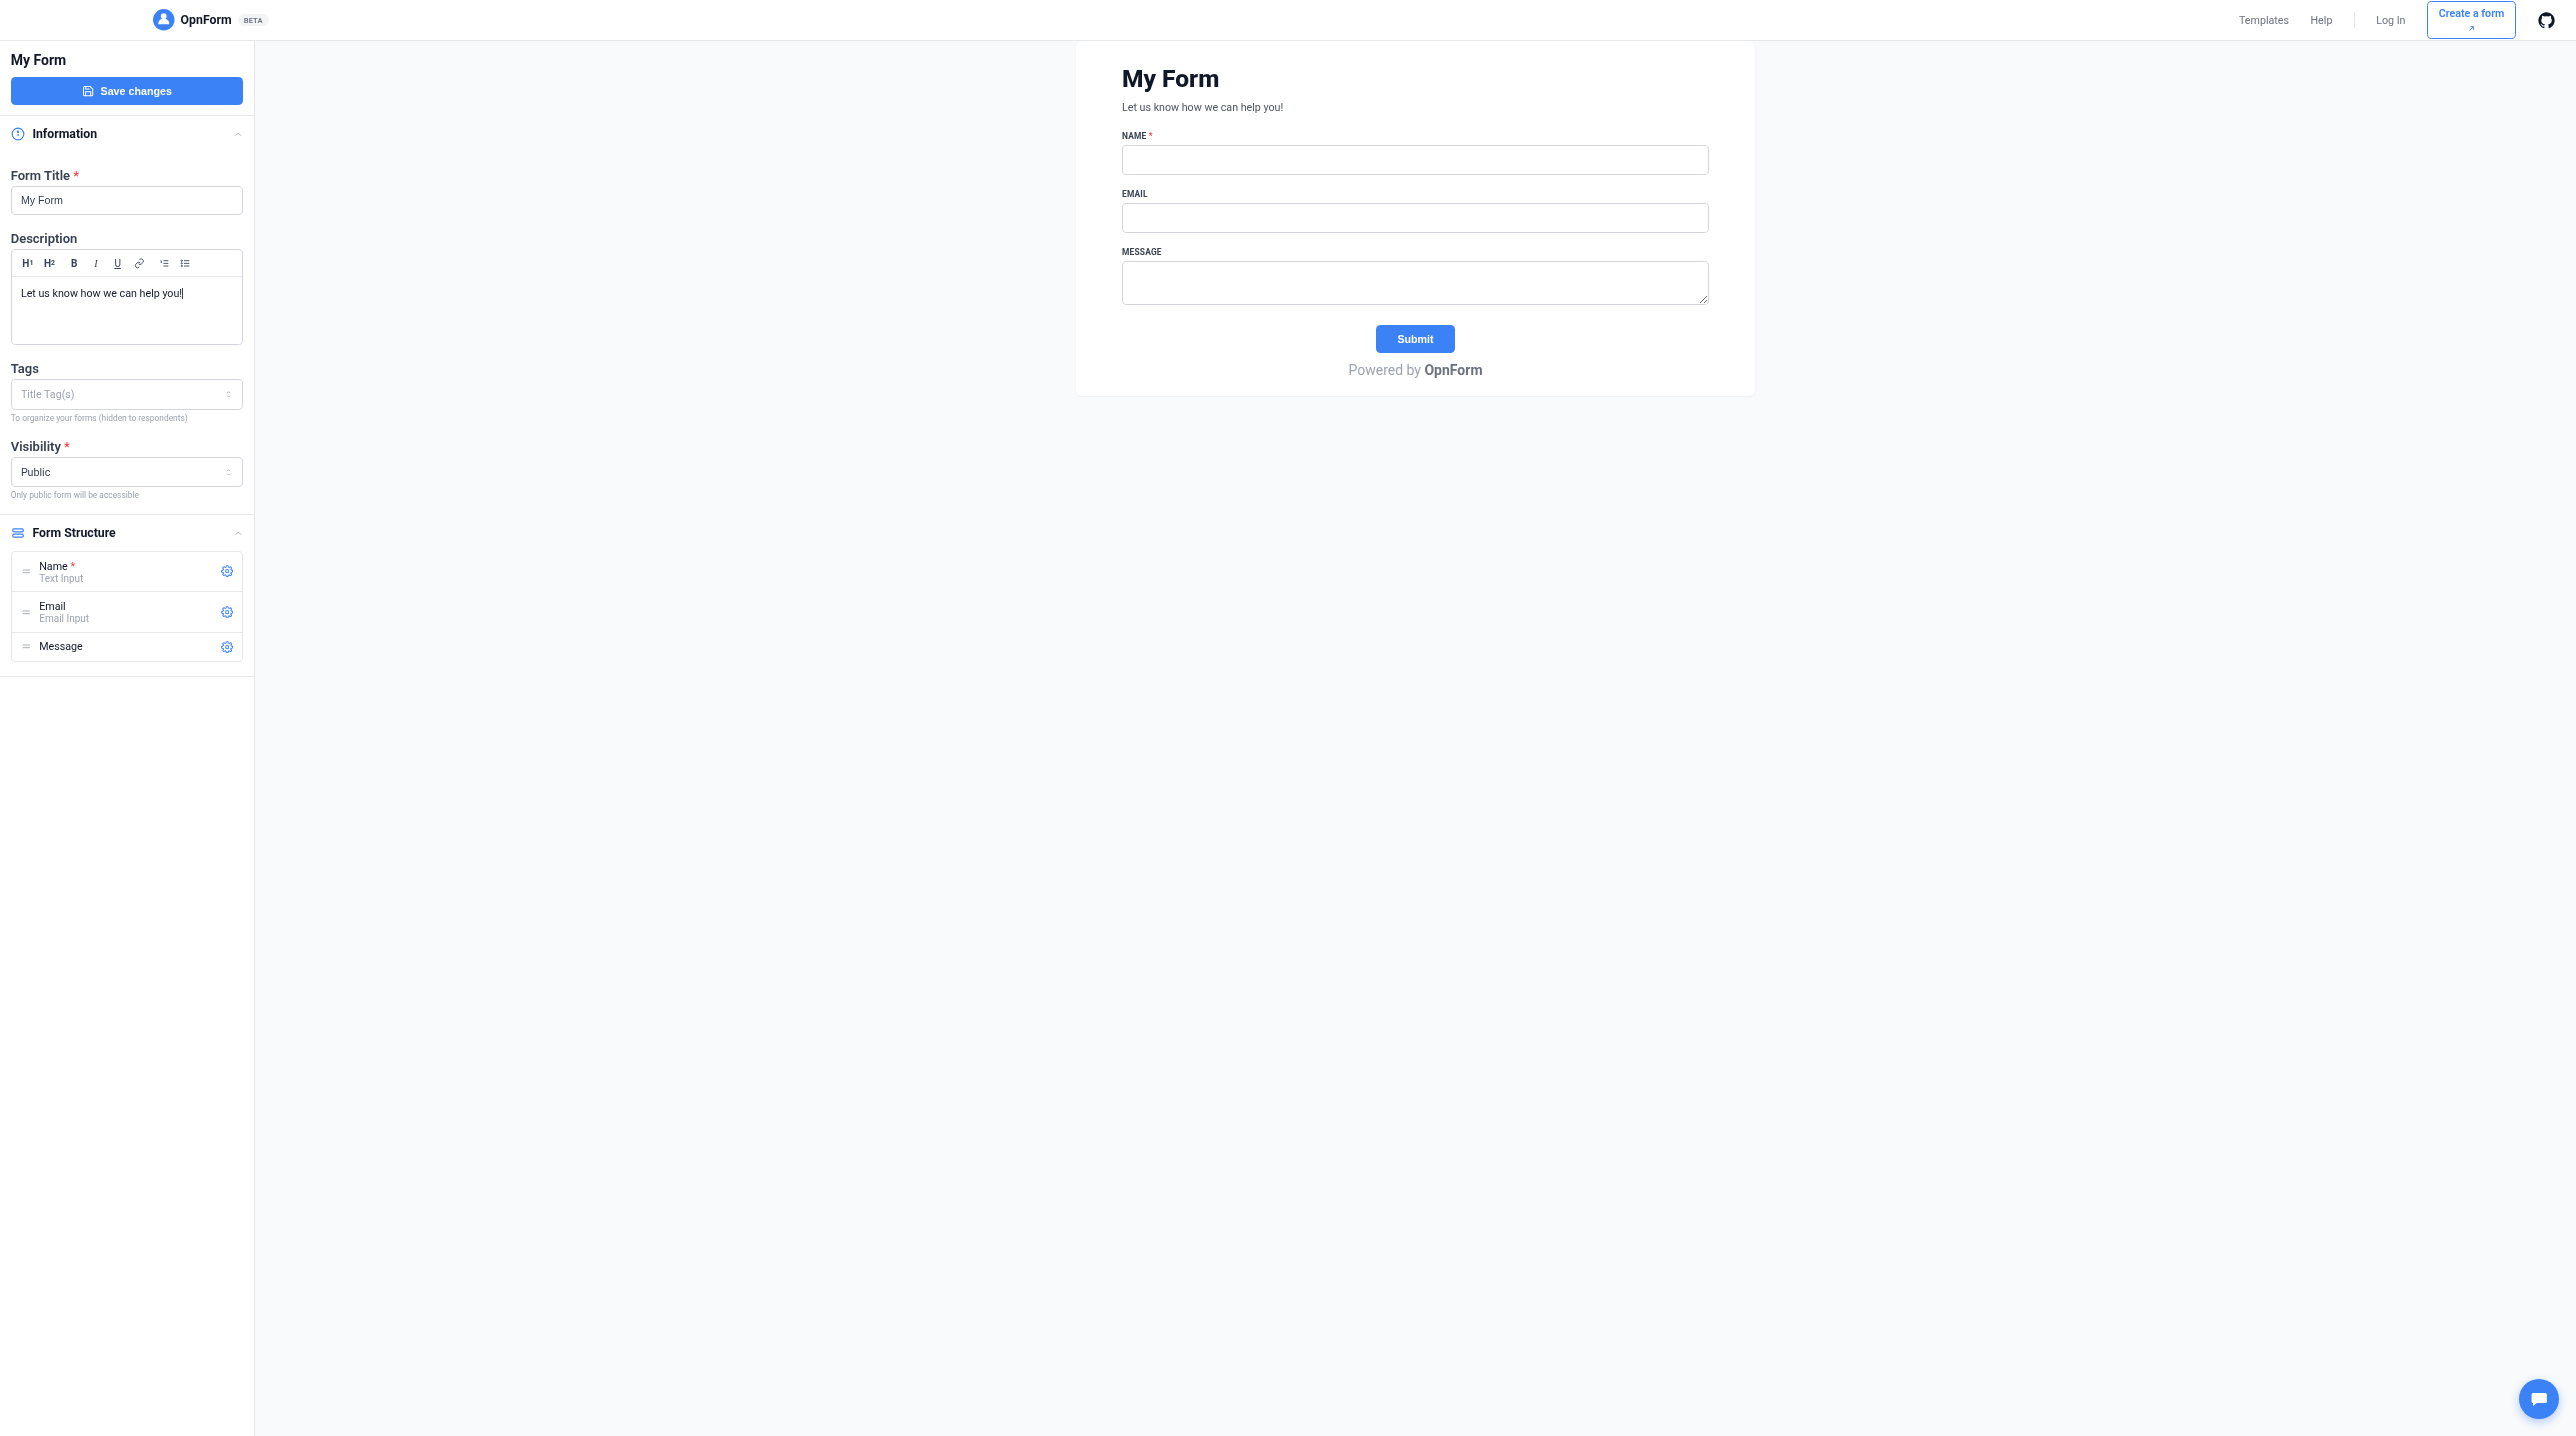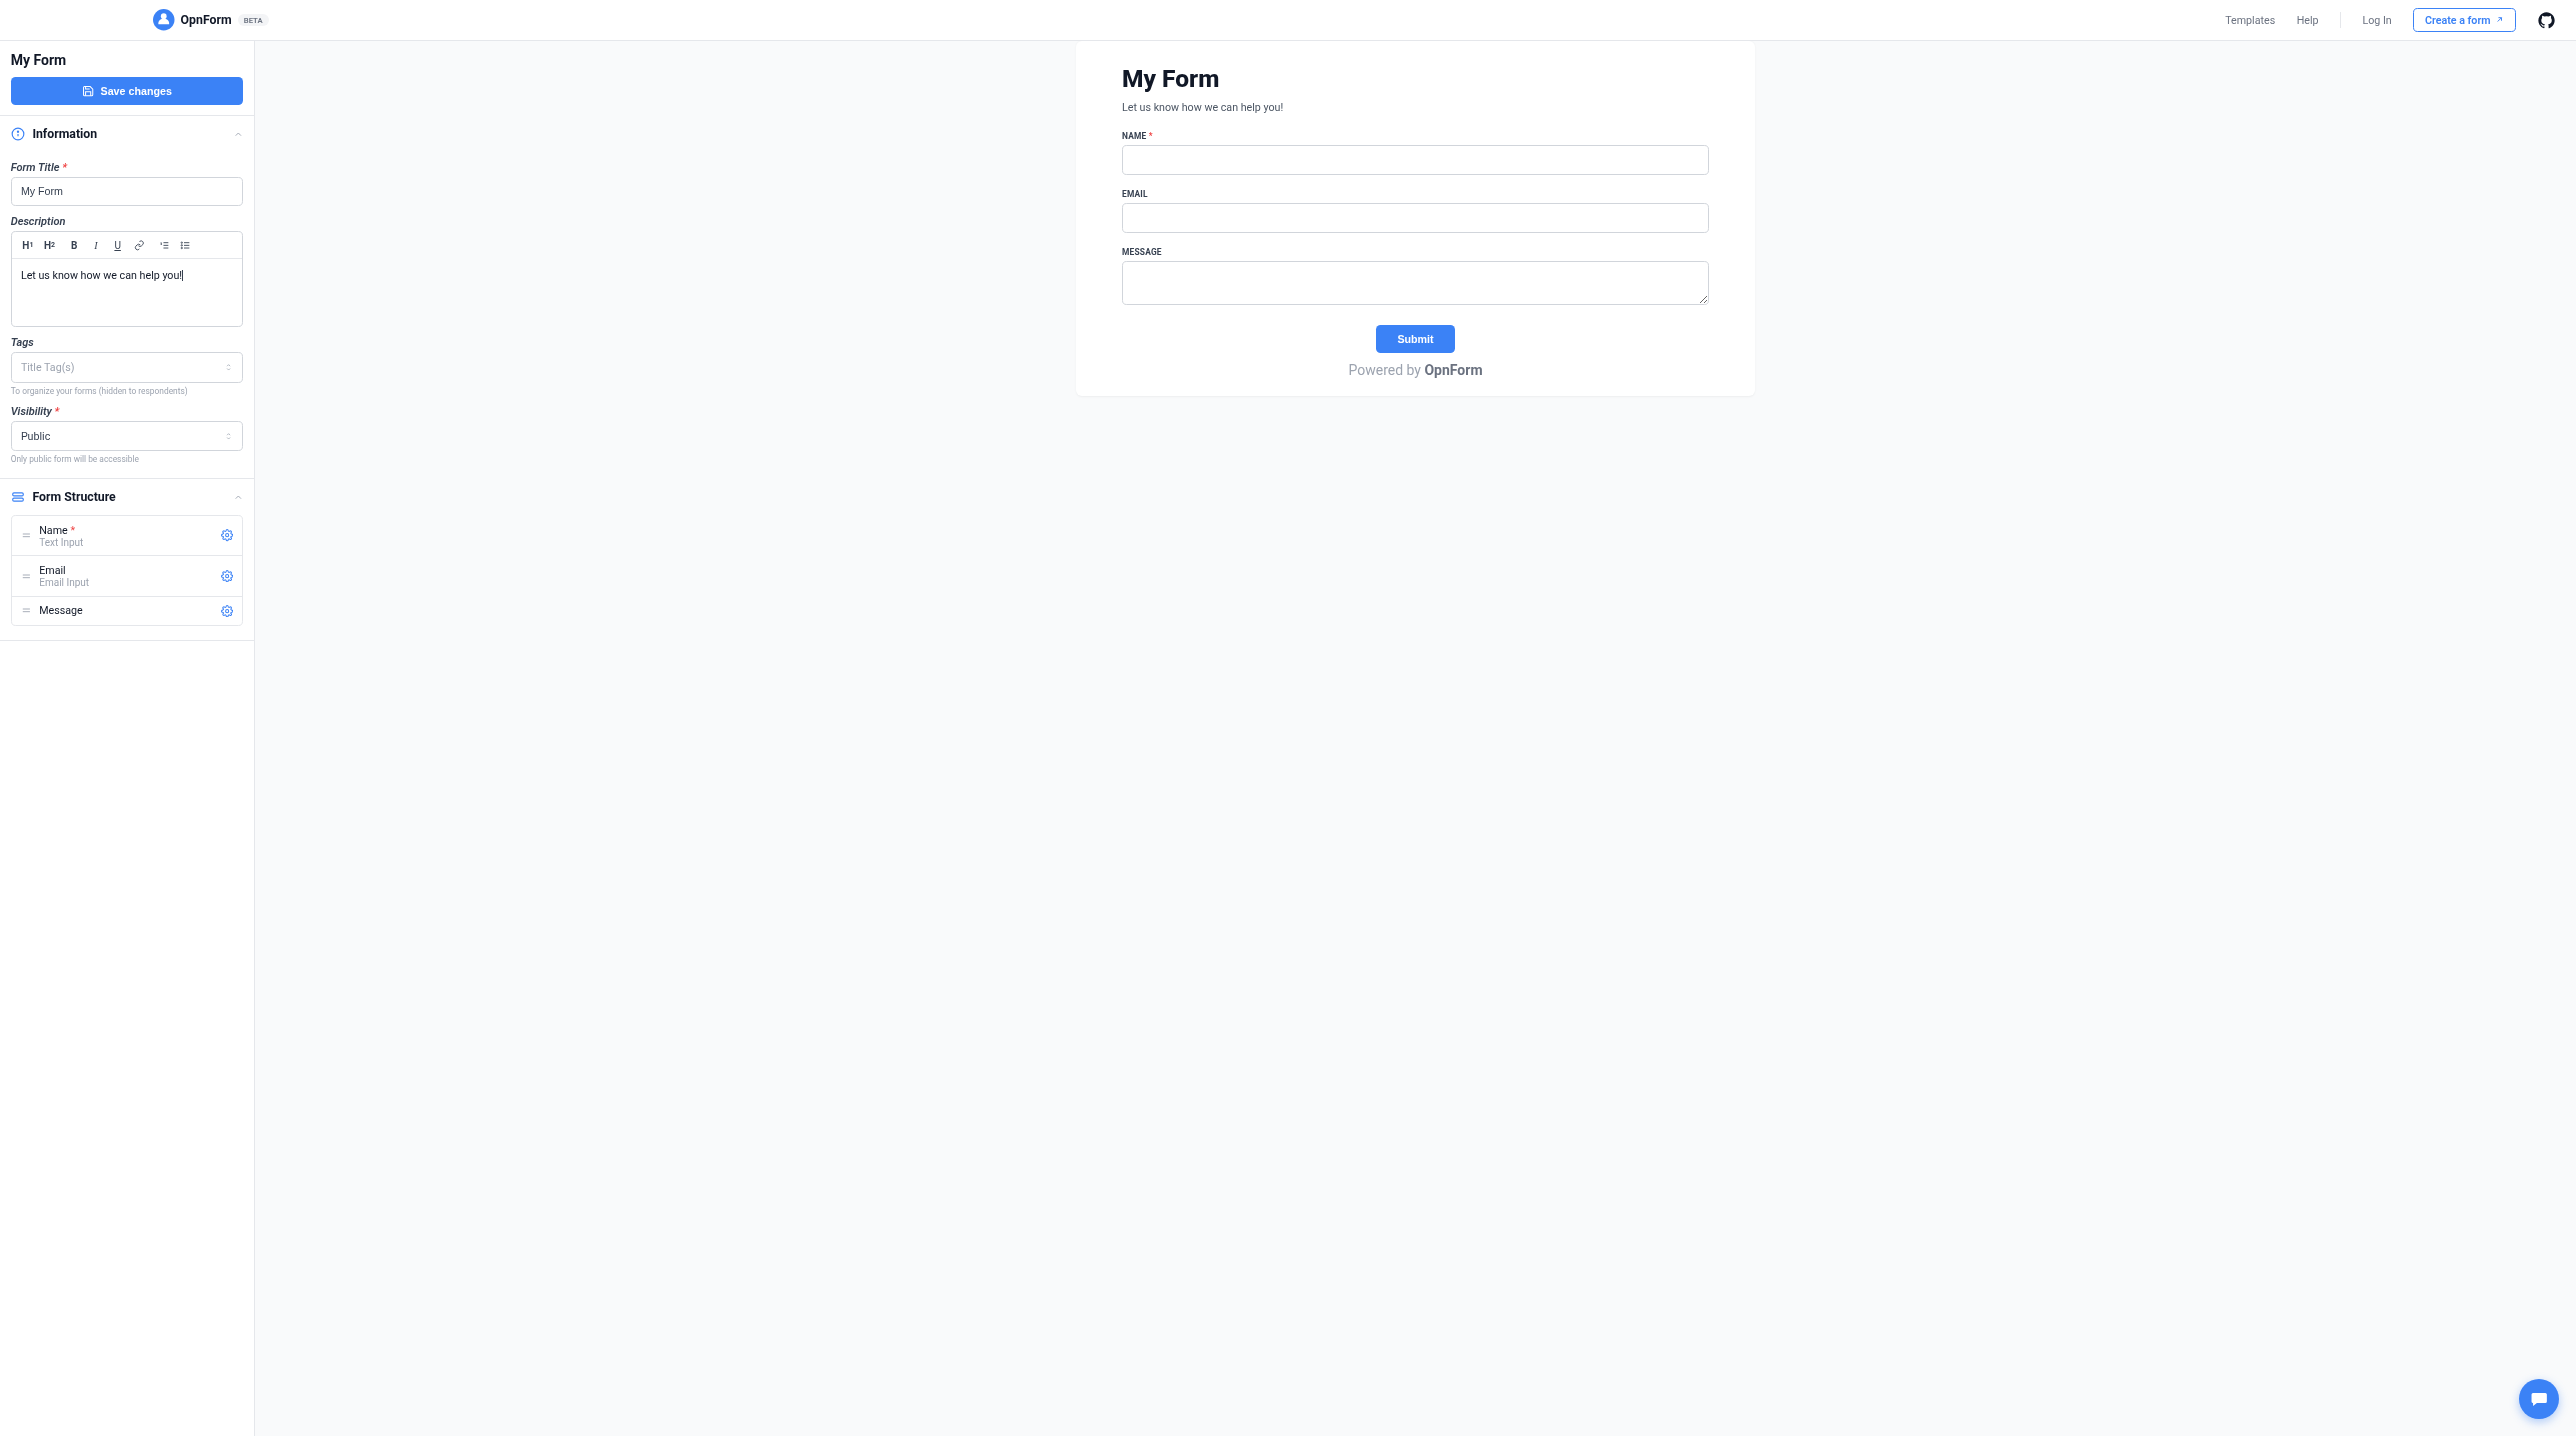--- a/index.html
+++ b/index.html
@@ -7,41 +7,41 @@
 
 
 .topnav { height: 41px; border-bottom: 0.8px solid #e5e7eb; display: flex; align-items: center; padding: 0 21.5px 0 153px; }
 .logo { display: flex; align-items: center; gap: 6.1px; }
 .logo-icon { width: 21.5px; height: 21.5px; }
 .logo-name { font-weight: 700; font-size: 12.3px; }
 .beta { font-size: 7.7px; background: #f3f4f6; color: #6b7280; padding: 1.5px 6.1px; border-radius: 766px; font-weight: 600; }
 .nav-right { margin-left: auto; display: flex; align-items: center; gap: 21.5px; font-size: 10.7px; color: #6b7280; }
 .nav-divider { width: 0.8px; height: 15.3px; background: #e5e7eb; }
 .nav-link { cursor: pointer; }
-.create-form-btn { border: 0.8px solid #3b82f6; color: #3b82f6; padding: 4.6px 10.7px; border-radius: 4.6px; font-size: 10.7px; font-weight: 600; display: inline-flex; align-items: center; gap: 4.6px; cursor: pointer; }
+.create-form-btn { border: 0.8px solid #3b82f6; color: #3b82f6; padding: 4.6px 10.7px; border-radius: 4.6px; font-size: 10.7px; font-weight: 600; display: inline-flex; align-items: center; gap: 4.6px; cursor: pointer; flex-direction: column; }
 .gh-icon { width: 17px; height: 17px; cursor: pointer; }
 
 
 .main { display: flex; height: calc(100vh - 41px); overflow: hidden; }
 .sidebar { width: 255px; border-right: 0.8px solid #e5e7eb; overflow-y: auto; }
 .preview-area { flex: 1; background: #f9fafb; overflow-y: auto; }
 
 
 .sb-head { padding: 10.7px; border-bottom: 0.8px solid #e5e7eb; }
 .sb-title { font-weight: 700; font-size: 14px; margin-bottom: 9.2px; }
 .save-btn { width: 100%; background: #3b82f6; color: #fff; border: none; border-radius: 4.6px; padding: 7.7px 0; font-size: 10.7px; font-weight: 600; display: flex; align-items: center; justify-content: center; gap: 6.1px; cursor: pointer; }
 
 
 .section { border-bottom: 0.8px solid #e5e7eb; }
 .section-head { padding: 10.7px; display: flex; align-items: center; gap: 7.7px; cursor: pointer; }
 .section-title { font-weight: 700; font-size: 12.3px; flex: 1; }
 .chev { color: #9ca3af; }
 .section-body { padding: 0 10.7px 14px 10.7px; }
 
-.field-label { font-size: 11px; font-weight: 600; color: #374151; display: block; margin-top: 9px; margin-bottom: 3.1px; font-style: italic; }
+.field-label { font-size: 13px; font-weight: 600; color: #374151; display: block; margin-top: 16px; margin-bottom: 3.1px; }
 .req { color: #ef4444; }
 .field-help { font-size: 8.4px; color: #9ca3af; margin-top: 3.1px; }
 .txt-input, .select-input { width: 100%; border: 0.8px solid #d1d5db; border-radius: 4.6px; padding: 7.7px 9.2px; font-size: 10.7px; color: #374151; background: #fff; }
 .select-input { display: flex; align-items: center; justify-content: space-between; cursor: pointer; }
 .select-arrows { width: 9.2px; height: 10.7px; color: #9ca3af; }
 .placeholder { color: #9ca3af; }
 
 
 .rte { border: 0.8px solid #d1d5db; border-radius: 4.6px; }
 .rte-tb { border-bottom: 0.8px solid #e5e7eb; padding: 6.1px 9.2px; display: flex; gap: 10.7px; align-items: center; }

